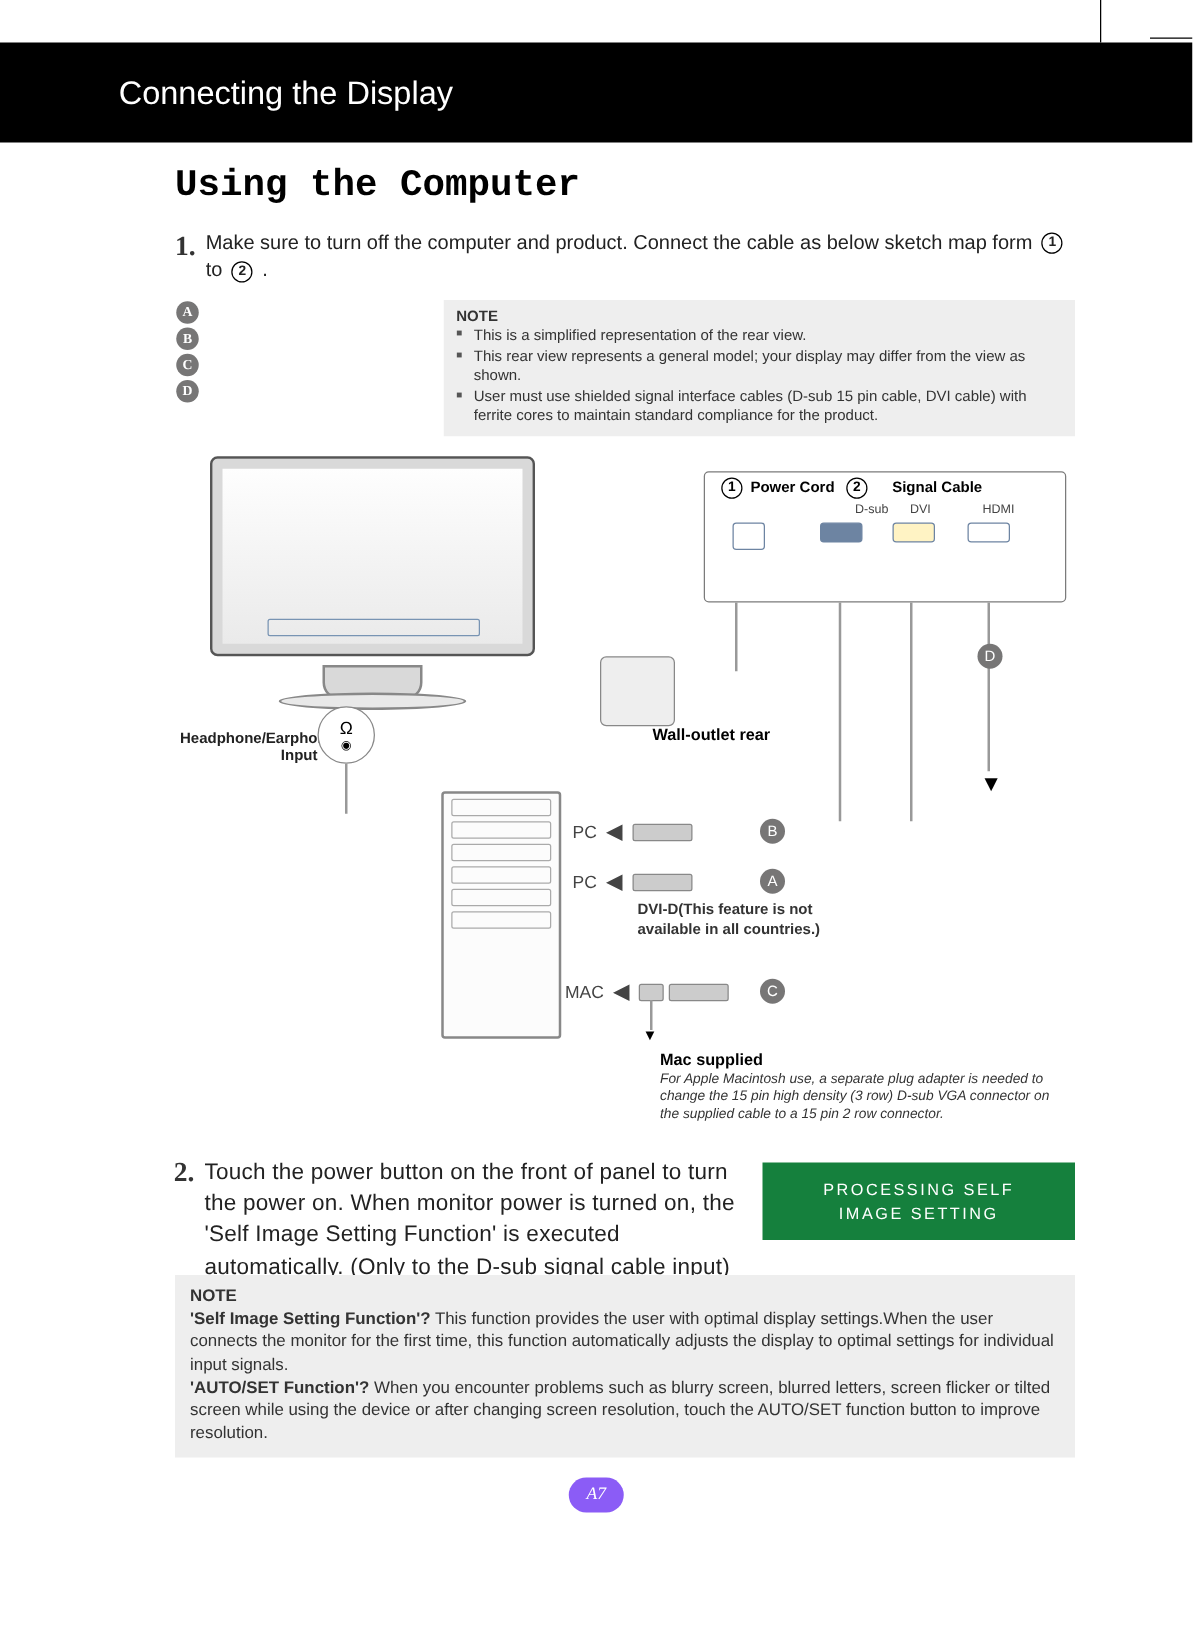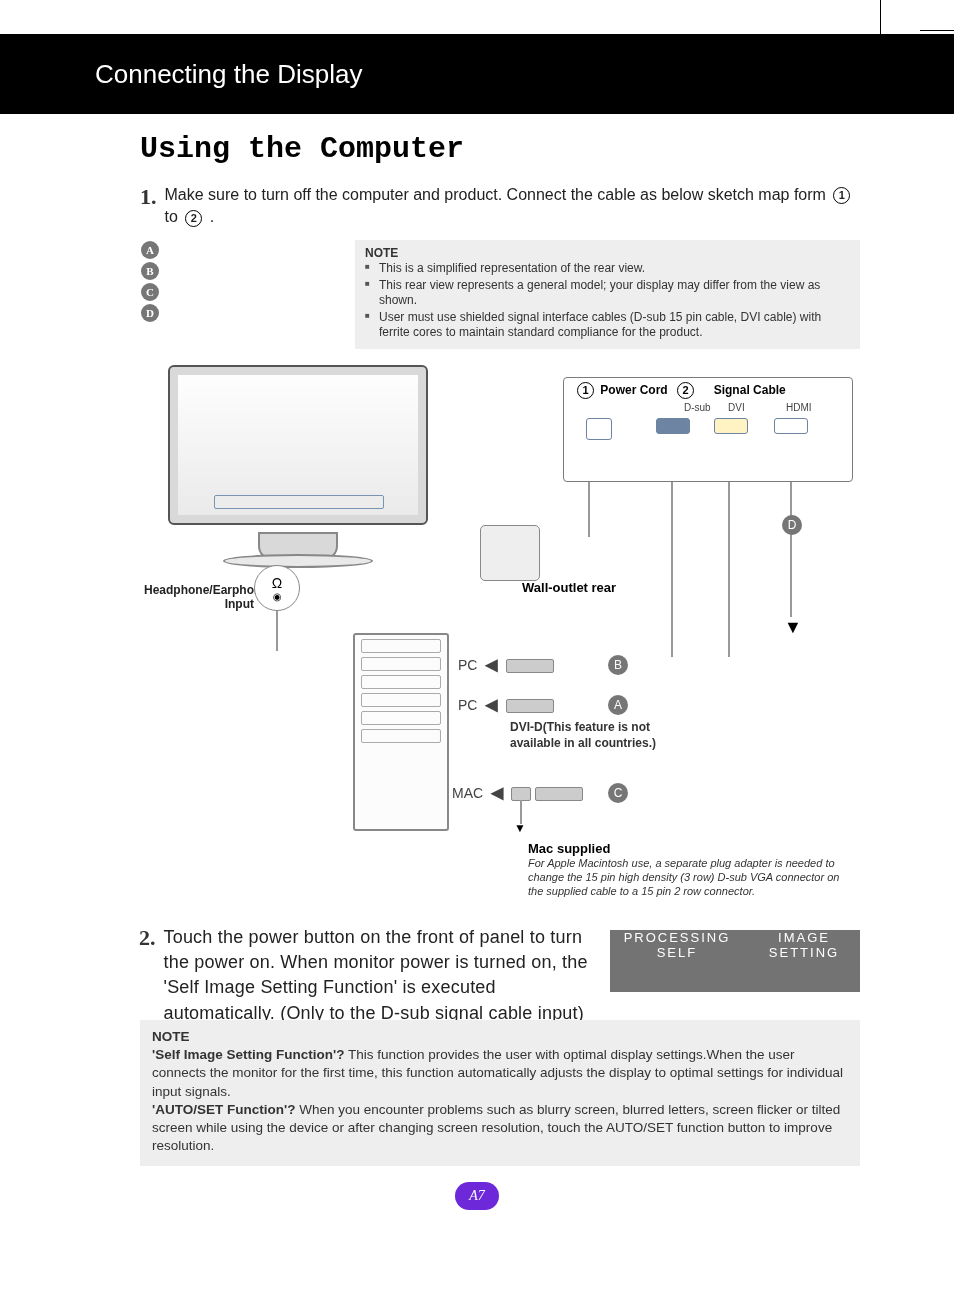--- a/index.html
+++ b/index.html
@@ -92,34 +92,34 @@
   .av-label i{ font-size:11.5px; font-style:italic; color:#333;}
 
   .mac-block{ position:absolute; top:484px; left:370px; width:320px;}
   .mac-block b{ font-size:13px;}
   .mac-block i{ font-size:11px; color:#333; display:block; line-height:1.25;}
 
   .step2{ position:absolute; top:925px; left:139px; width:450px;}
 
   .processing-box{
     position:absolute; top:930px; left:610px; width:250px; height:62px;
-    background:#737373; color:#fff; text-align:center; font-size:13px; letter-spacing:2px;
-    display:flex; flex-direction:row; justify-content:center; gap:4px; font-family:Arial;
+    background:#15803d; color:#fff; text-align:center; font-size:13px; letter-spacing:2px;
+    display:flex; flex-direction:column; justify-content:center; gap:4px; font-family:Arial;
   }
 
   .note-block2{
     position:absolute; top:1020px; left:140px; width:720px;
     background:#eeeeee; padding:8px 12px 10px 12px; font-size:13.5px; color:#333; line-height:1.35;
   }
   .note-block2 .note-label{ font-weight:bold;}
   .note-block2 b.q{ font-weight:bold;}
 
   .page-badge{
     position:absolute; top:1182px; left:455px; width:44px; height:28px;
-    background:#6d28d9; border-radius:14px; color:#fff; font-size:14px; text-align:center; line-height:28px; font-style:italic; font-family:'Times New Roman',serif;
+    background:#8b5cf6; border-radius:14px; color:#fff; font-size:14px; text-align:center; line-height:28px; font-style:italic; font-family:'Times New Roman',serif;
   }
 
   .thin-line{ position:absolute; background:#999;}
 </style>
 </head>
 <body>
 
 <div class="crop-mark-v" style="left:880px; top:0;"></div>
 <div class="crop-mark-h" style="right:0; top:30px;"></div>
 

